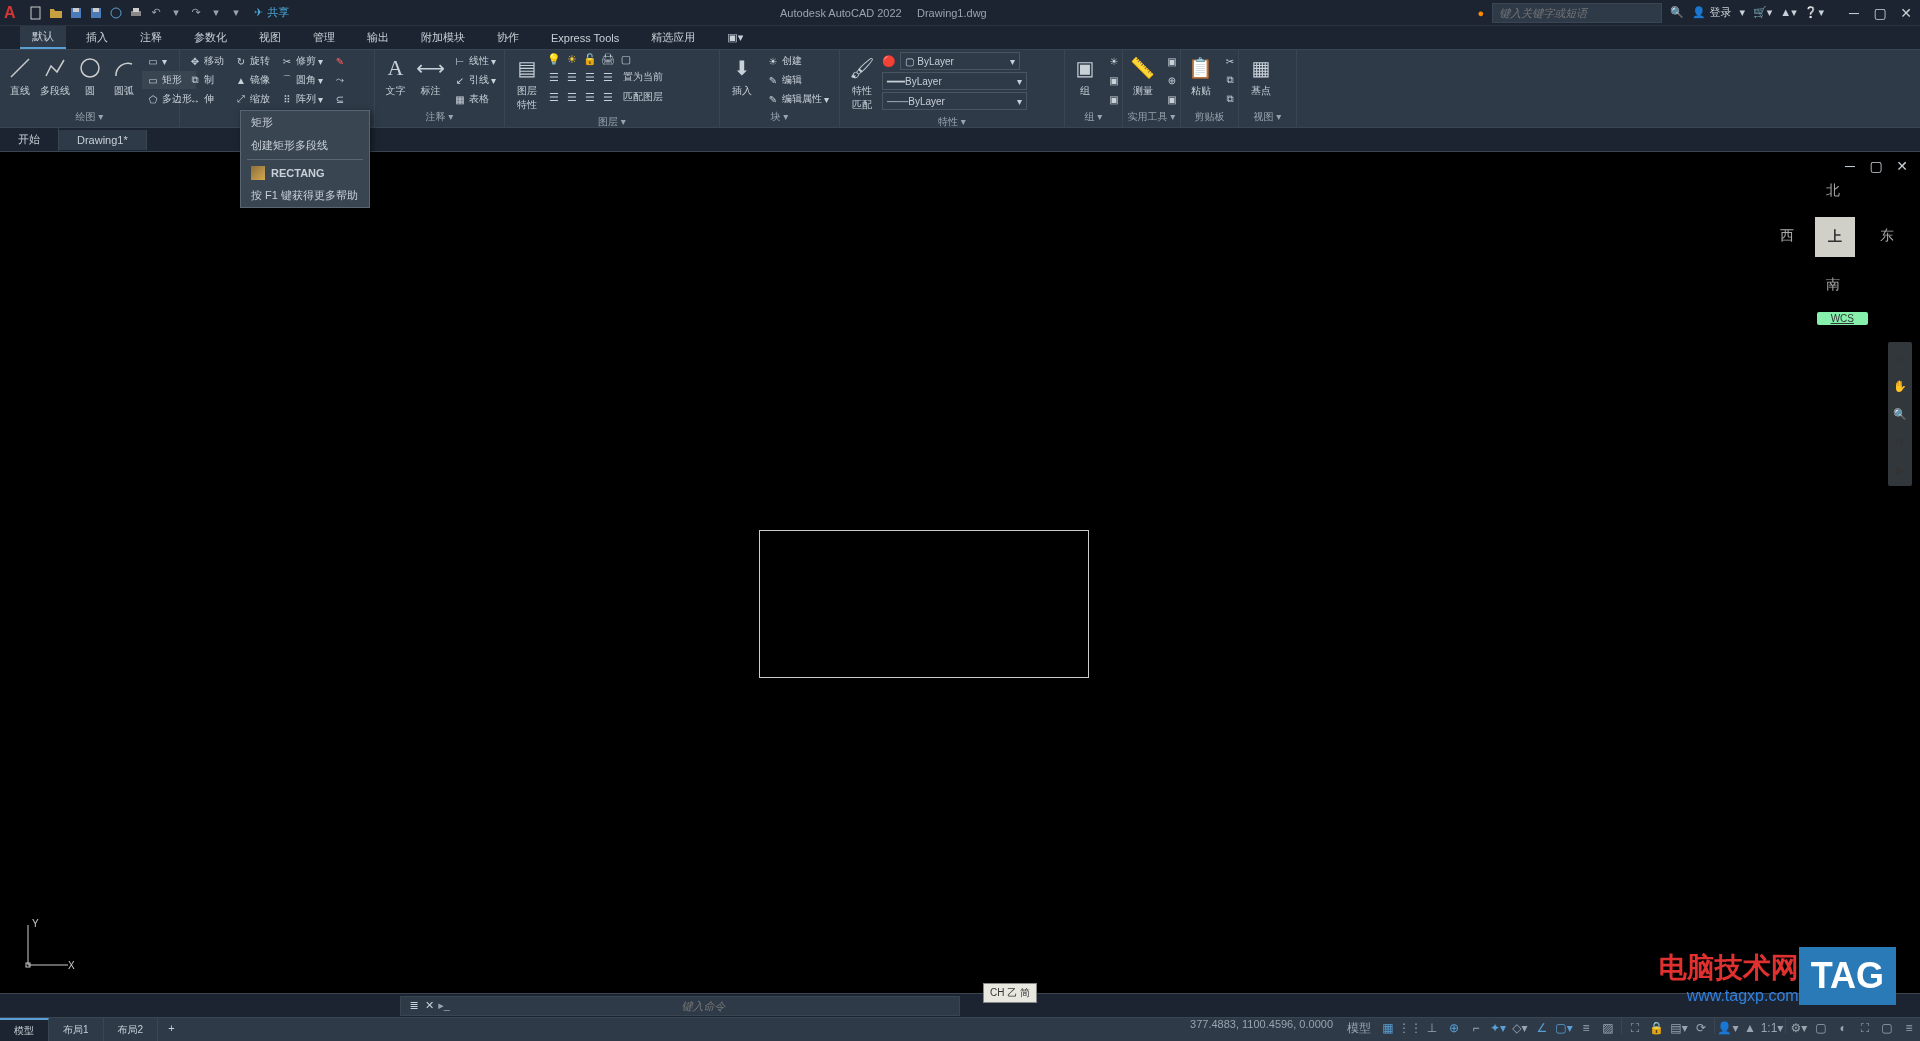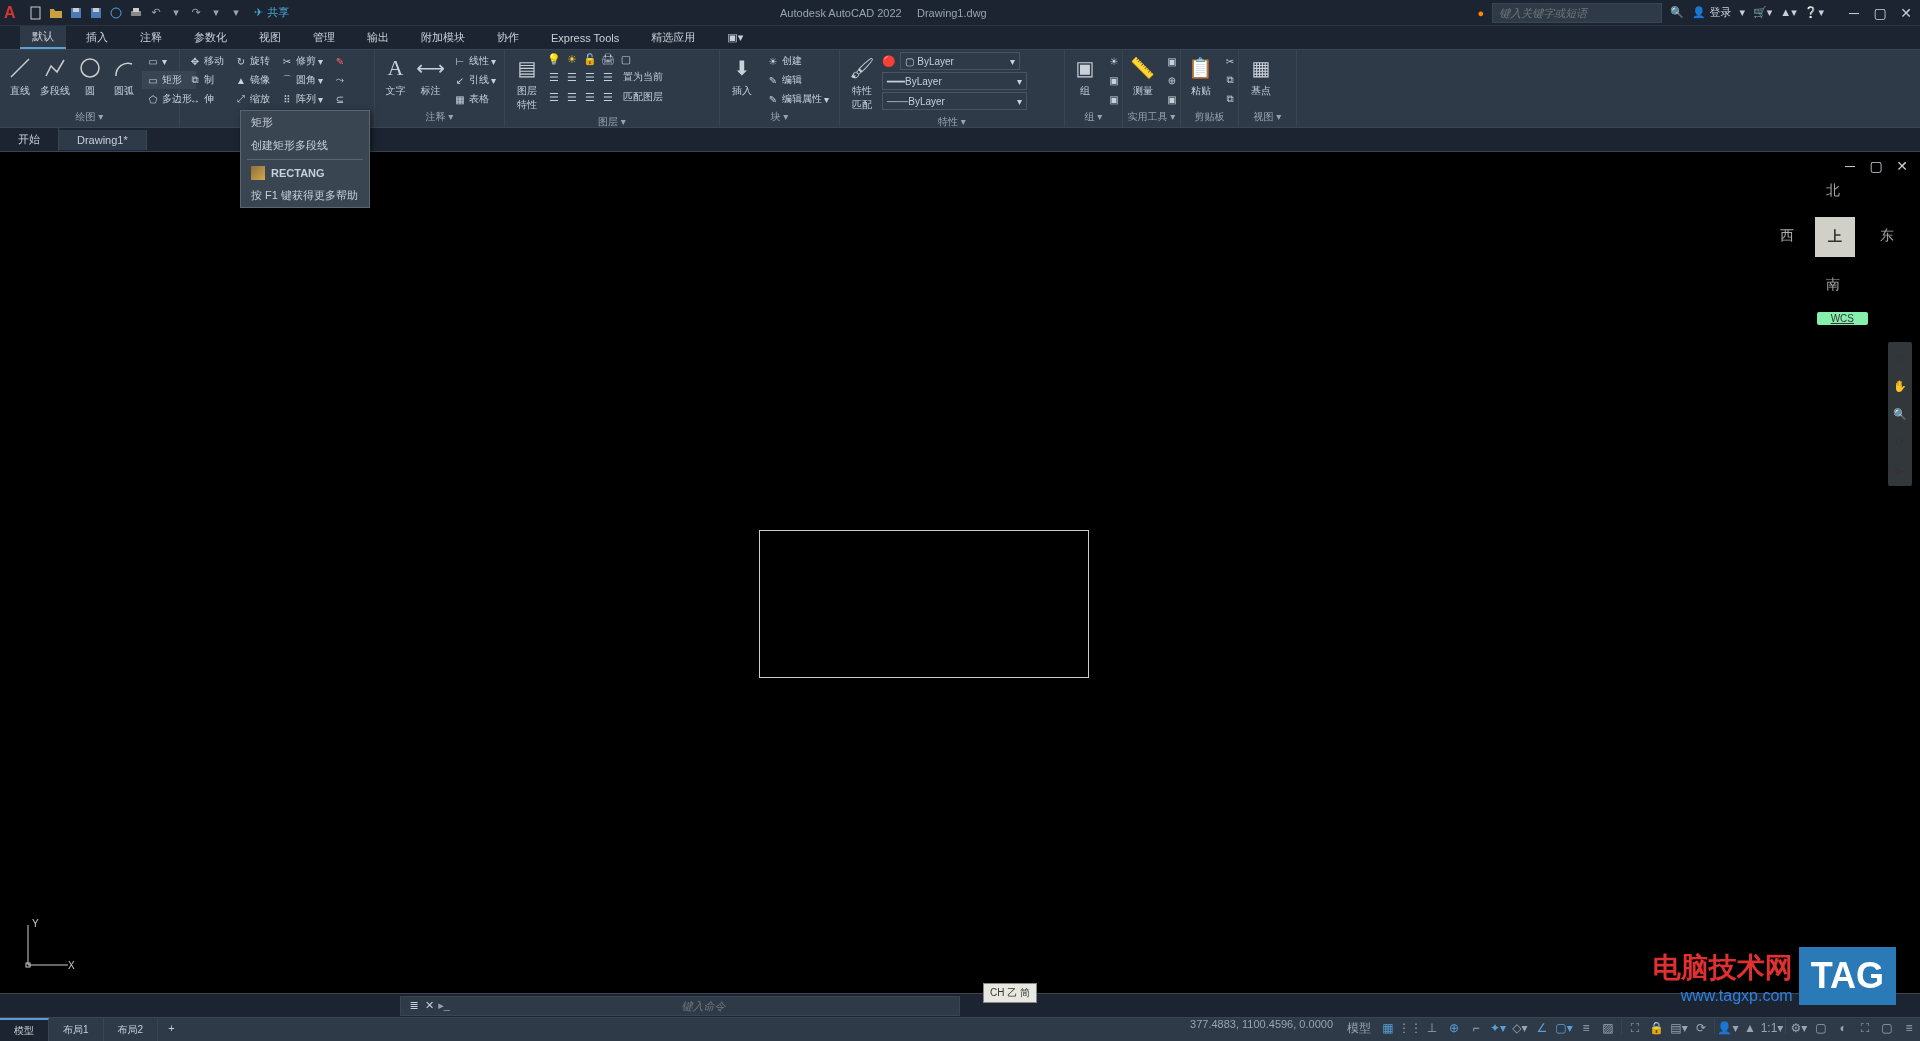--- a/index.html
+++ b/index.html
@@ -72,21 +72,21 @@
 .cmd-inner { flex: 1; max-width: 560px; height: 20px; background: #2e3a48; display: flex; align-items: center; gap: 4px; padding: 0 6px; border: 1px solid #3a4552; }
 .cmd-close { cursor: pointer; }
 .cmd-icon { color: #9aa4b0; }
 .cmd-input { flex: 1; background: transparent; border: none; color: #9aa4b0; font-size: 11px; font-style: italic; outline: none; text-align: center; }
 .ime-badge { position: absolute; background: #e8e8e0; color: #333; padding: 2px 6px; font-size: 10px; border: 1px solid #888; }
 .status-spacer { flex: 1; }
 .status-coords { color: #9aa4b0; padding: 0 8px; }
 .status-btn { width: 22px; height: 20px; display: flex; align-items: center; justify-content: center; cursor: pointer; color: #9aa4b0; font-size: 12px; }
 .status-btn.on { color: #5a9fd4; }
 .status-sep { width: 1px; height: 16px; background: #3a4552; margin: 0 2px; }
-.watermark { position: absolute; bottom: 36px; right: 24px; display: flex; align-items: flex-end; gap: 6px; pointer-events: none; }
+.watermark { position: absolute; bottom: 36px; right: 24px; display: flex; align-items: flex-end; pointer-events: none; }
 .wm-text { text-align: right; }
 .wm-cn { color: #e03030; font-size: 28px; font-weight: bold; }
 .wm-url { color: #3080e0; font-size: 16px; }
 .wm-tag { background: #2a7ab8; color: #fff; font-size: 36px; font-weight: bold; padding: 8px 12px; }
 
 svg { display: block; }
 </style>
 </head>
 <body>
 

